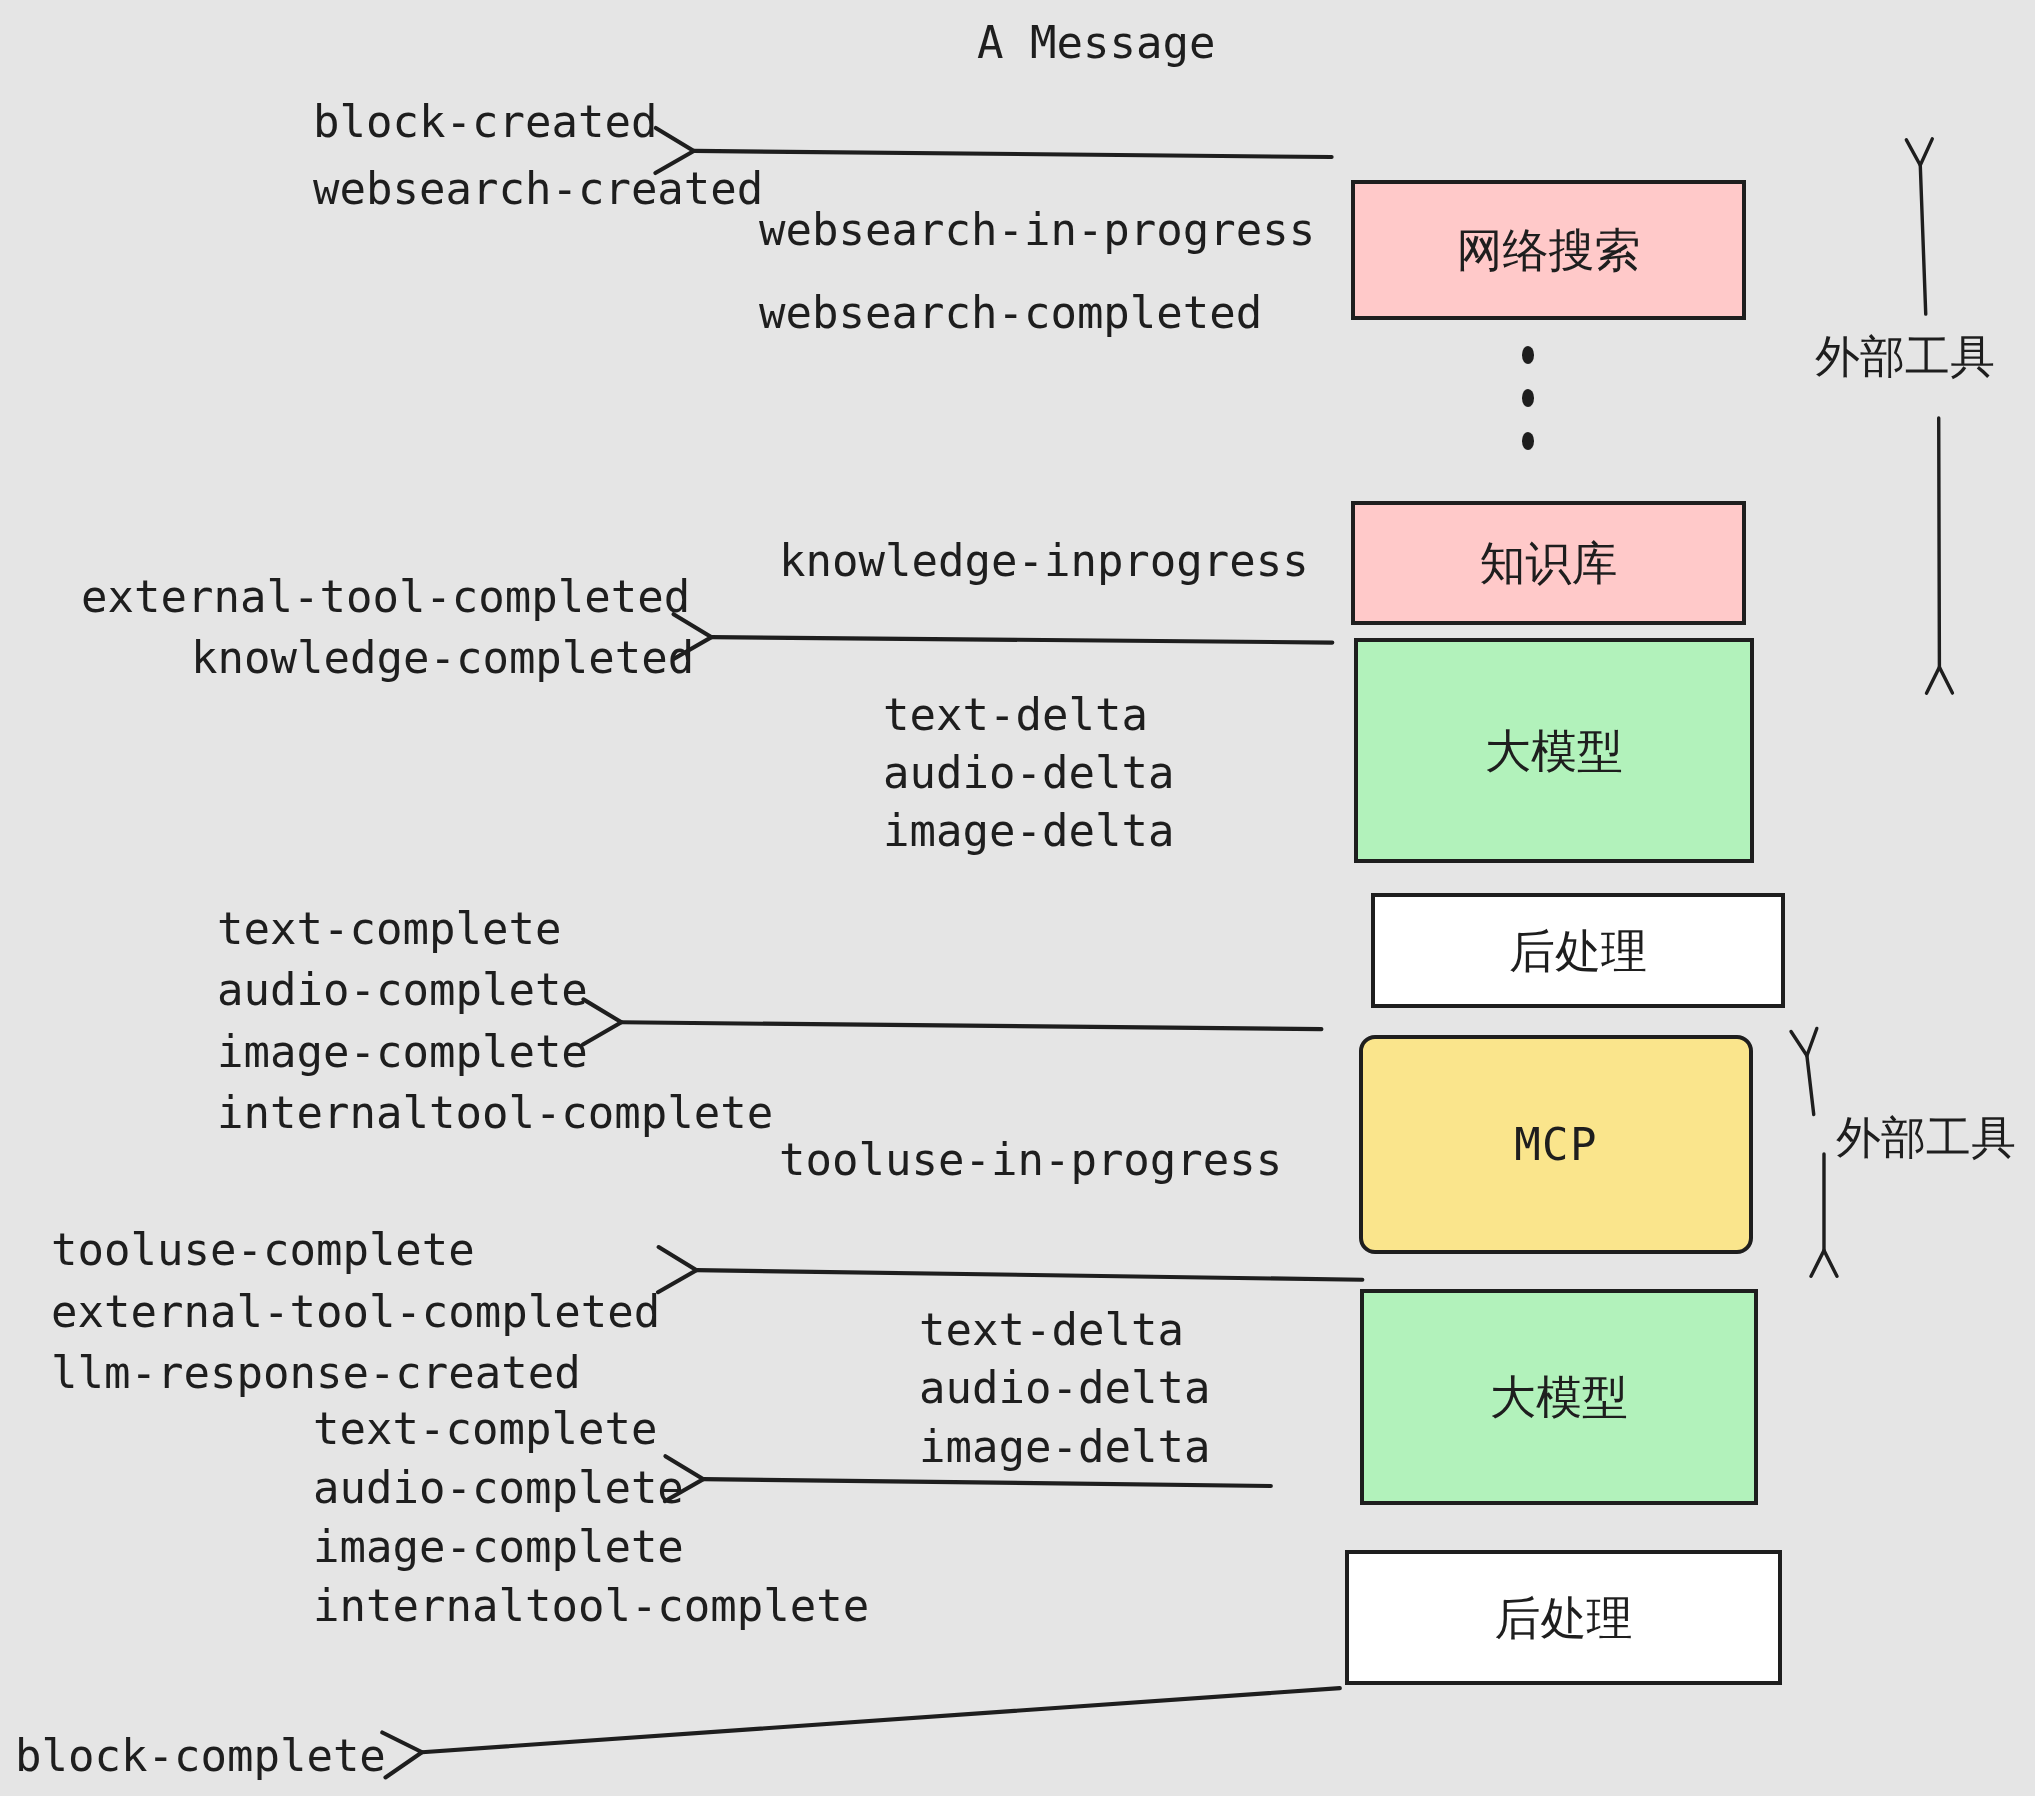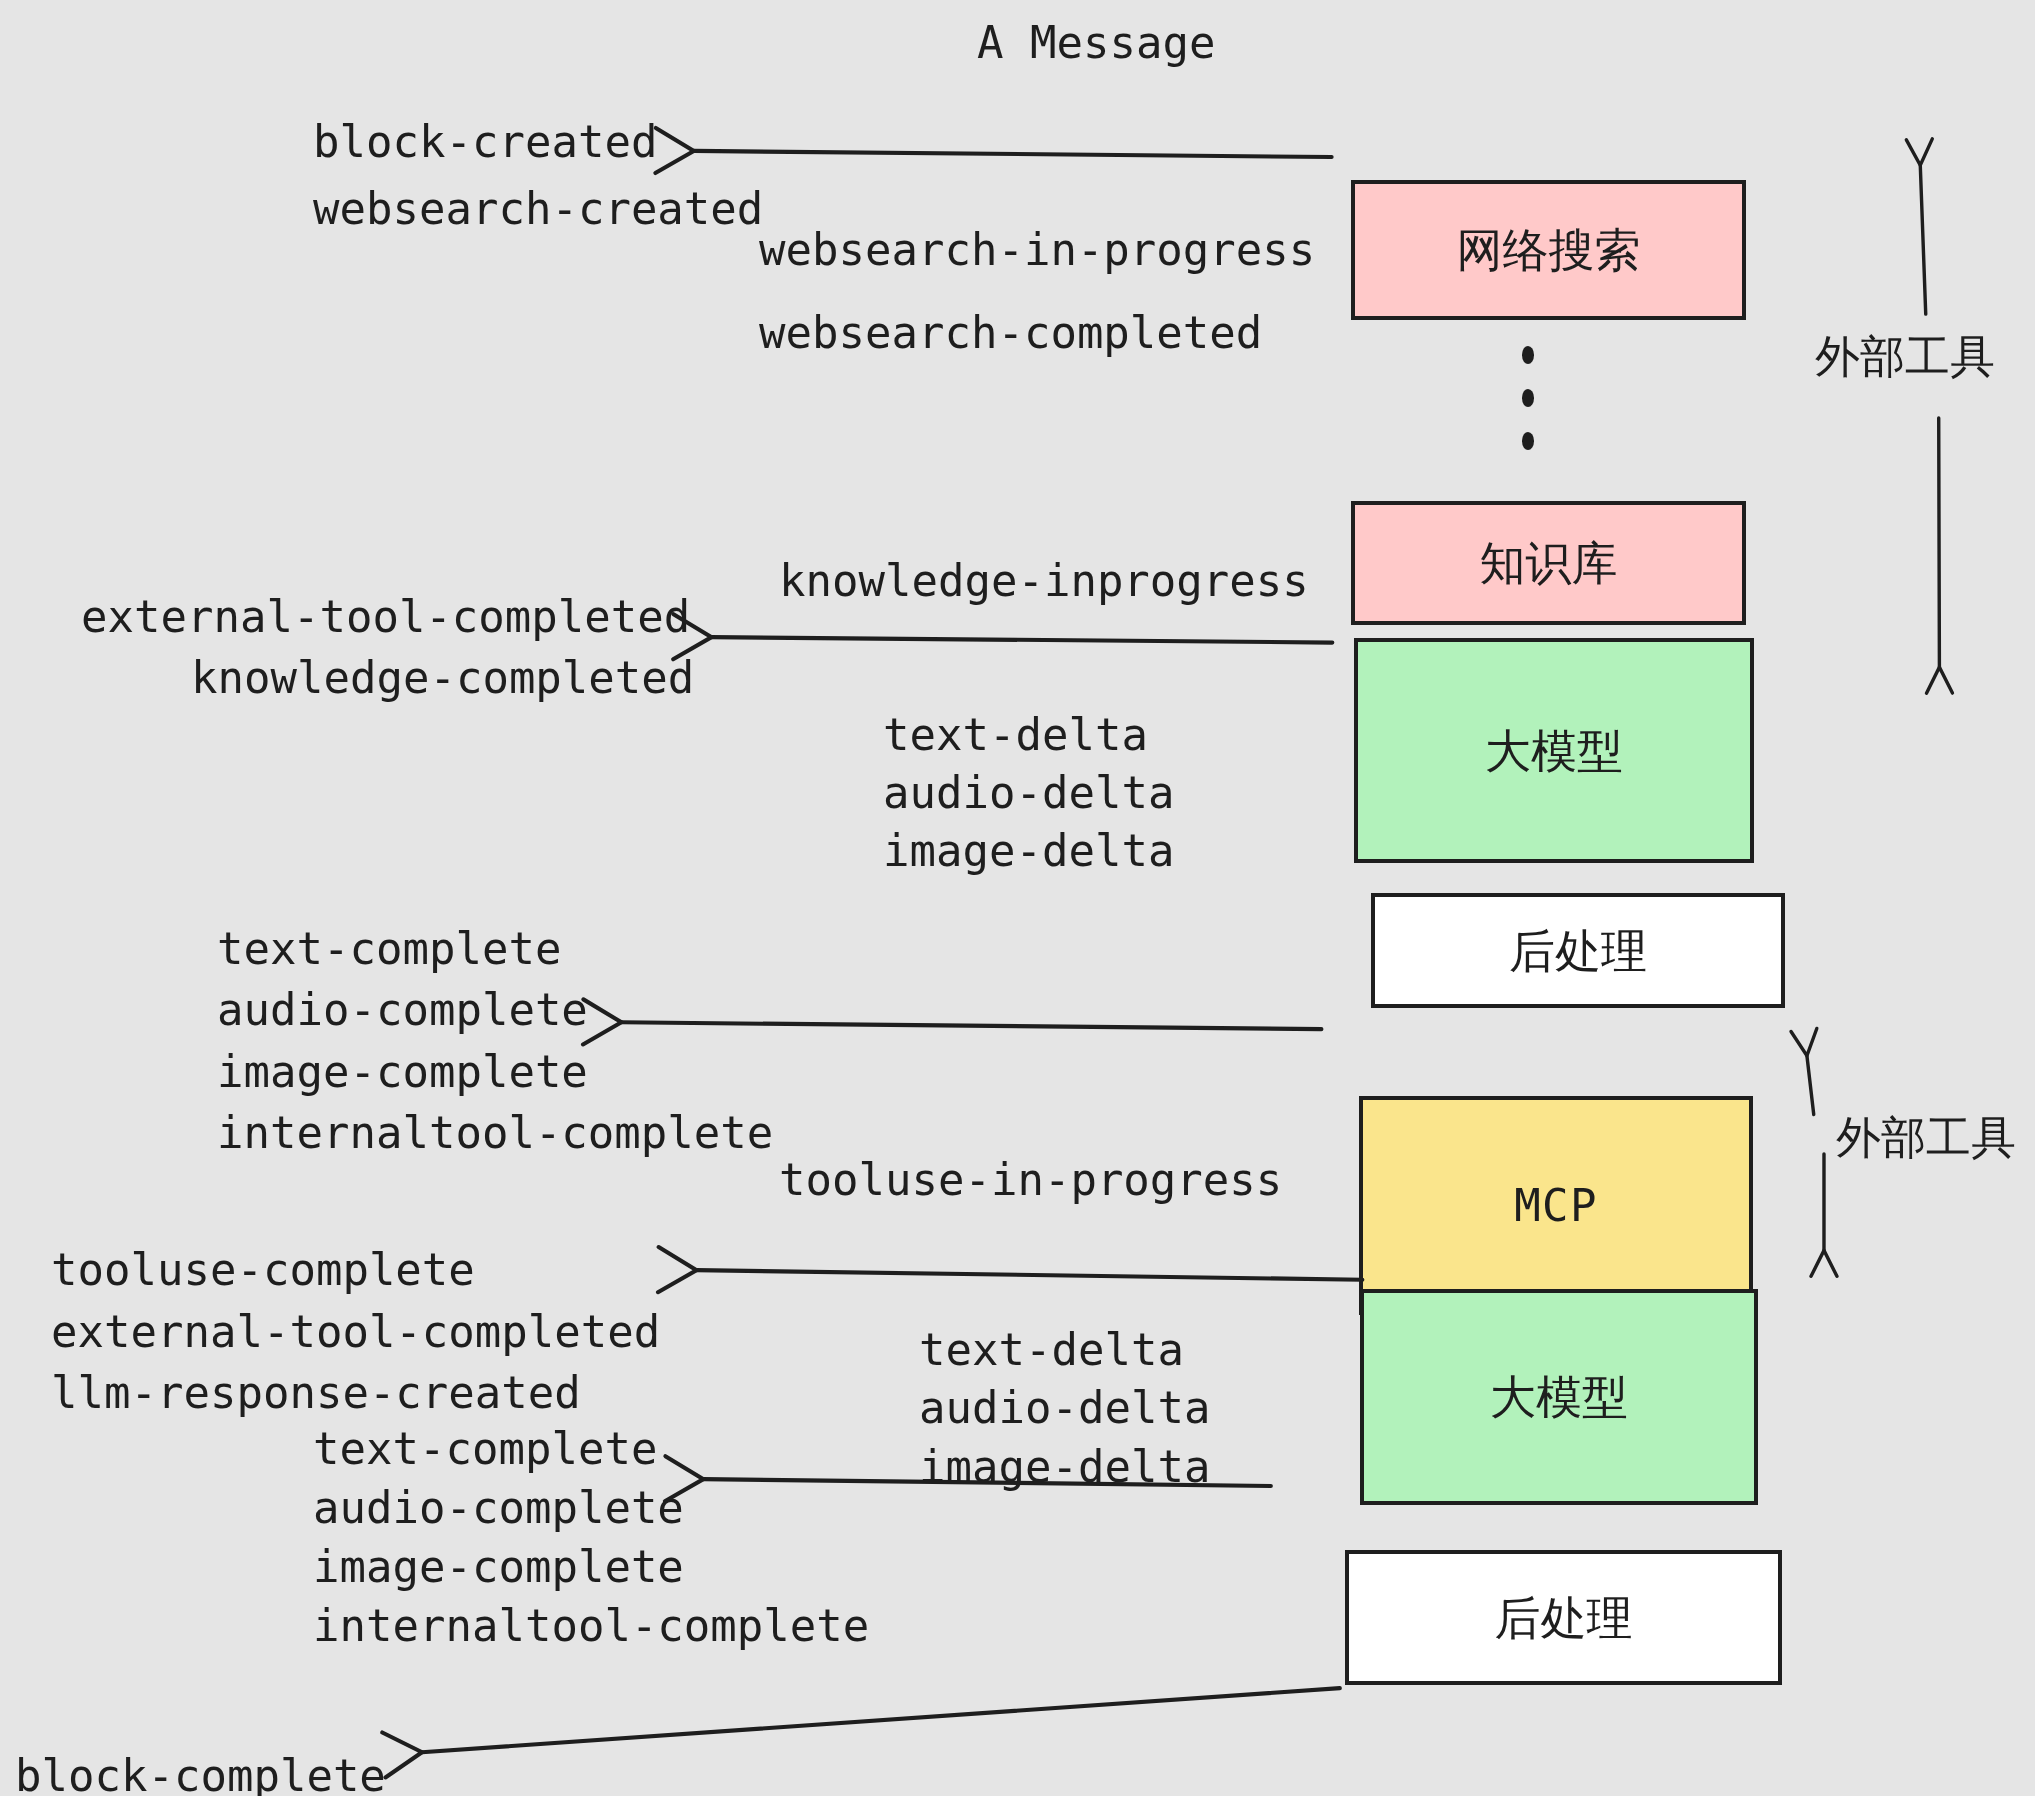--- a/index.html
+++ b/index.html
@@ -16,21 +16,20 @@
     font:44px/1.1 "DejaVu Sans Mono", monospace;
     color:#1e1e1e;
     white-space:nowrap;
   }
   .ev{
     position:absolute;
     font:44px/1.05 "DejaVu Sans Mono", monospace;
     color:#1e1e1e;
     white-space:nowrap;
     letter-spacing:0px;
-    margin-top:20px;
   }
   .box{
     position:absolute;
     box-sizing:border-box;
     border:4.1px solid #1e1e1e;
     display:flex;align-items:center;justify-content:center;
     background:#ffffff;
   }
   .box-label{
     font-family:"Liberation Sans", sans-serif;
@@ -104,21 +103,21 @@
   </div>
   <div class="box" style="left: 1351px; top: 501px; width: 395px; height: 124px; background: rgb(255, 201, 201);">
     <span class="box-label">知识库</span>
   </div>
   <div class="box" style="left: 1354px; top: 638px; width: 400px; height: 225px; background: rgb(178, 242, 187);">
     <span class="box-label">大模型</span>
   </div>
   <div class="box" style="left: 1371px; top: 893px; width: 414px; height: 115px; background: rgb(255, 255, 255);">
     <span class="box-label">后处理</span>
   </div>
-  <div class="box" style="left: 1359px; top: 1096px; width: 394px; height: 219px; background: rgb(250, 229, 140);">
+  <div class="box" style="left: 1359px; top: 1035px; width: 394px; height: 219px; background: rgb(250, 229, 140); border-radius: 16px;">
     <span class="box-label mono">MCP</span>
   </div>
   <div class="box" style="left: 1360px; top: 1289px; width: 398px; height: 216px; background: rgb(178, 242, 187);">
     <span class="box-label">大模型</span>
   </div>
   <div class="box" style="left: 1345px; top: 1550px; width: 437px; height: 135px; background: rgb(255, 255, 255);">
     <span class="box-label">后处理</span>
   </div>
 
   <span class="dot" style="left:1522px;top:346px"></span>

